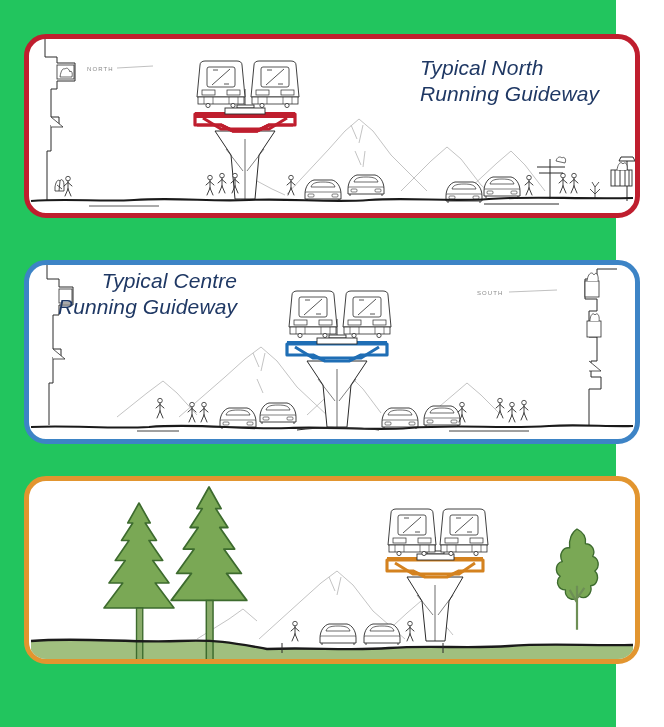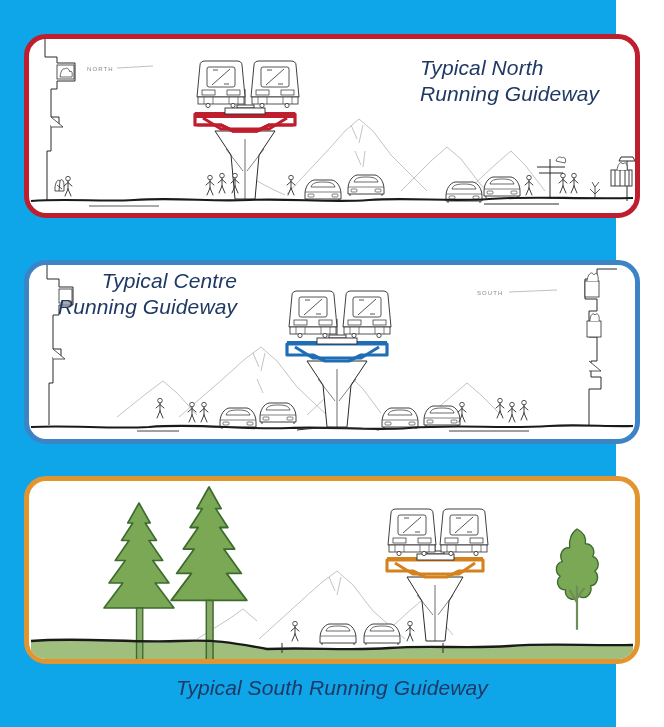--- a/index.html
+++ b/index.html
@@ -13,21 +13,21 @@
     height: 727px;
     font-family: "Liberation Sans", sans-serif;
     position: relative;
     overflow: hidden;
   }
 
   #page {
     position: relative;
     width: 616px;
     height: 727px;
-    background: #0ea5e9;
+    background: #22c55e;
   }
 
   .panel {
     position: absolute;
     background: #ffffff;
     box-sizing: border-box;
     overflow: hidden;
   }
 
   .panel-north {
@@ -460,15 +460,14 @@
         <use href="#pedS" x="263" y="140"></use>
         <use href="#pedS" x="378" y="140"></use>
       </g>
 
       <path d="M2,160 C50,156 100,162 150,160 C190,158 210,163 238,168
                C280,166 320,170 360,167 C400,164 440,168 480,165
                C520,162 560,165 604,164" fill="none" stroke="#1a1a1a" stroke-width="2.3"></path>
       <path d="M253,162 L253,172 M414,162 L414,172" fill="none" stroke="#2b2b2b" stroke-width="1"></path>
     </svg>
   </div>
-  <div class="caption caption-south">Typical South Running Guideway</div>
 
 </div>
 
 </body></html>

